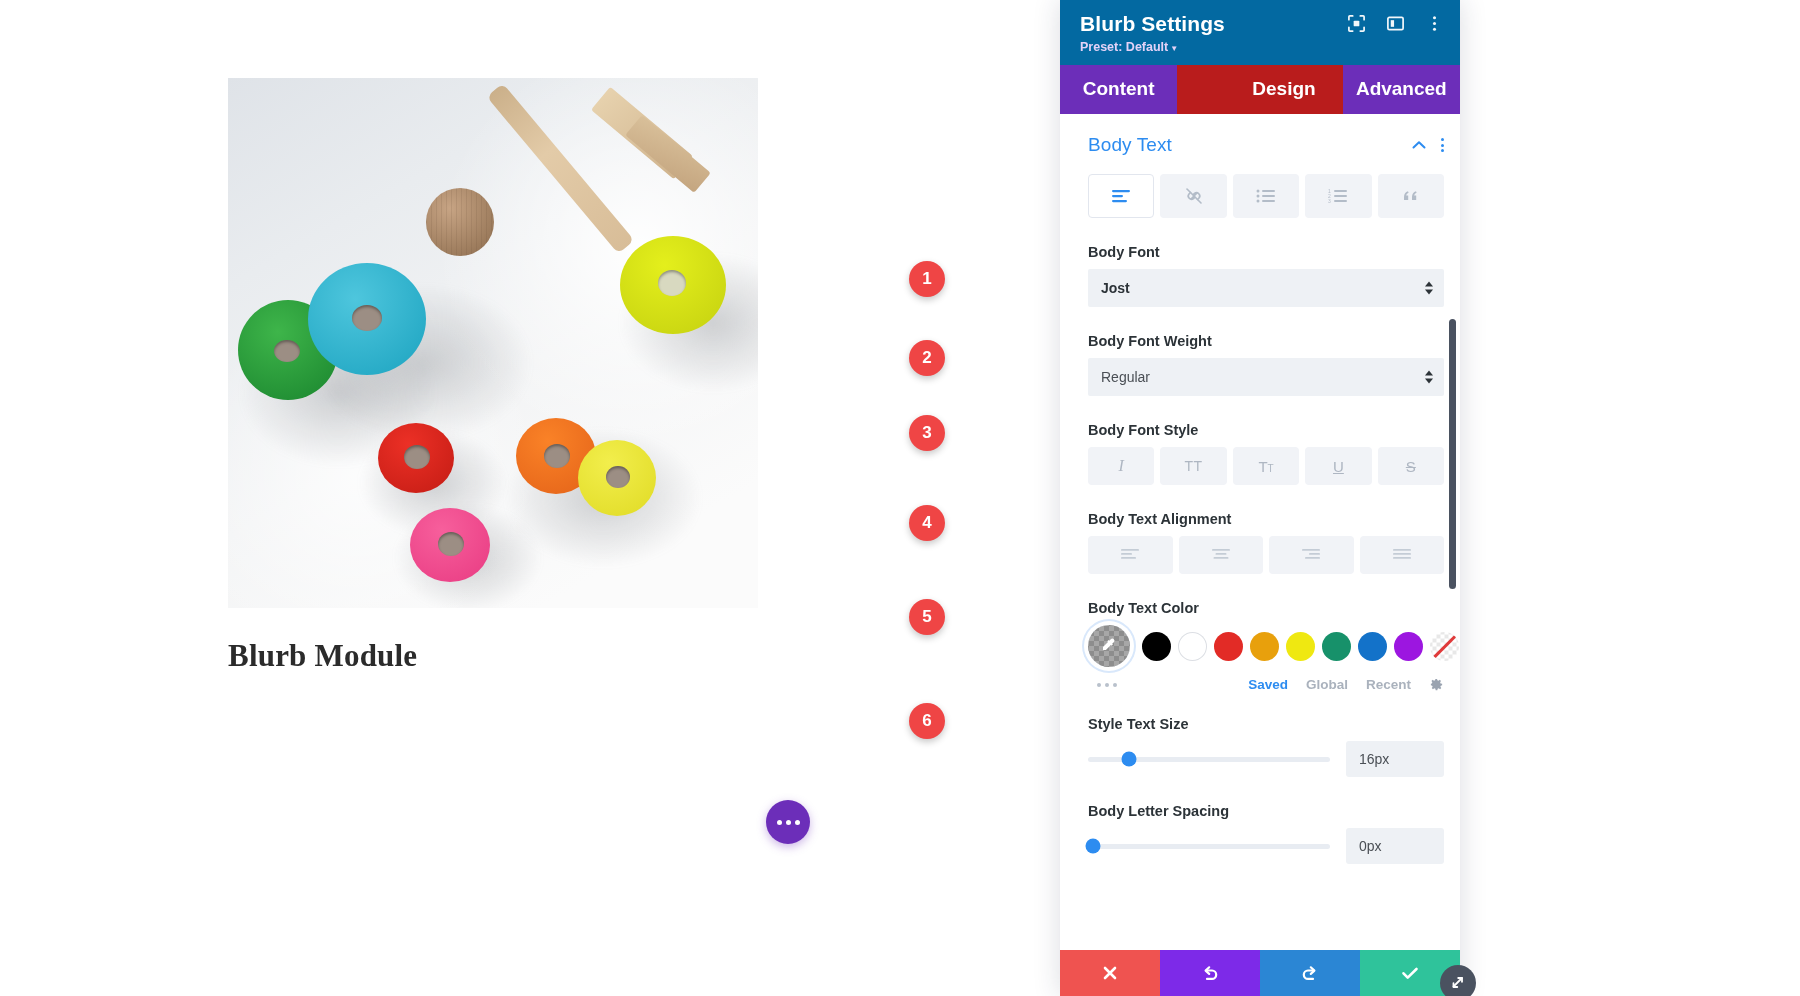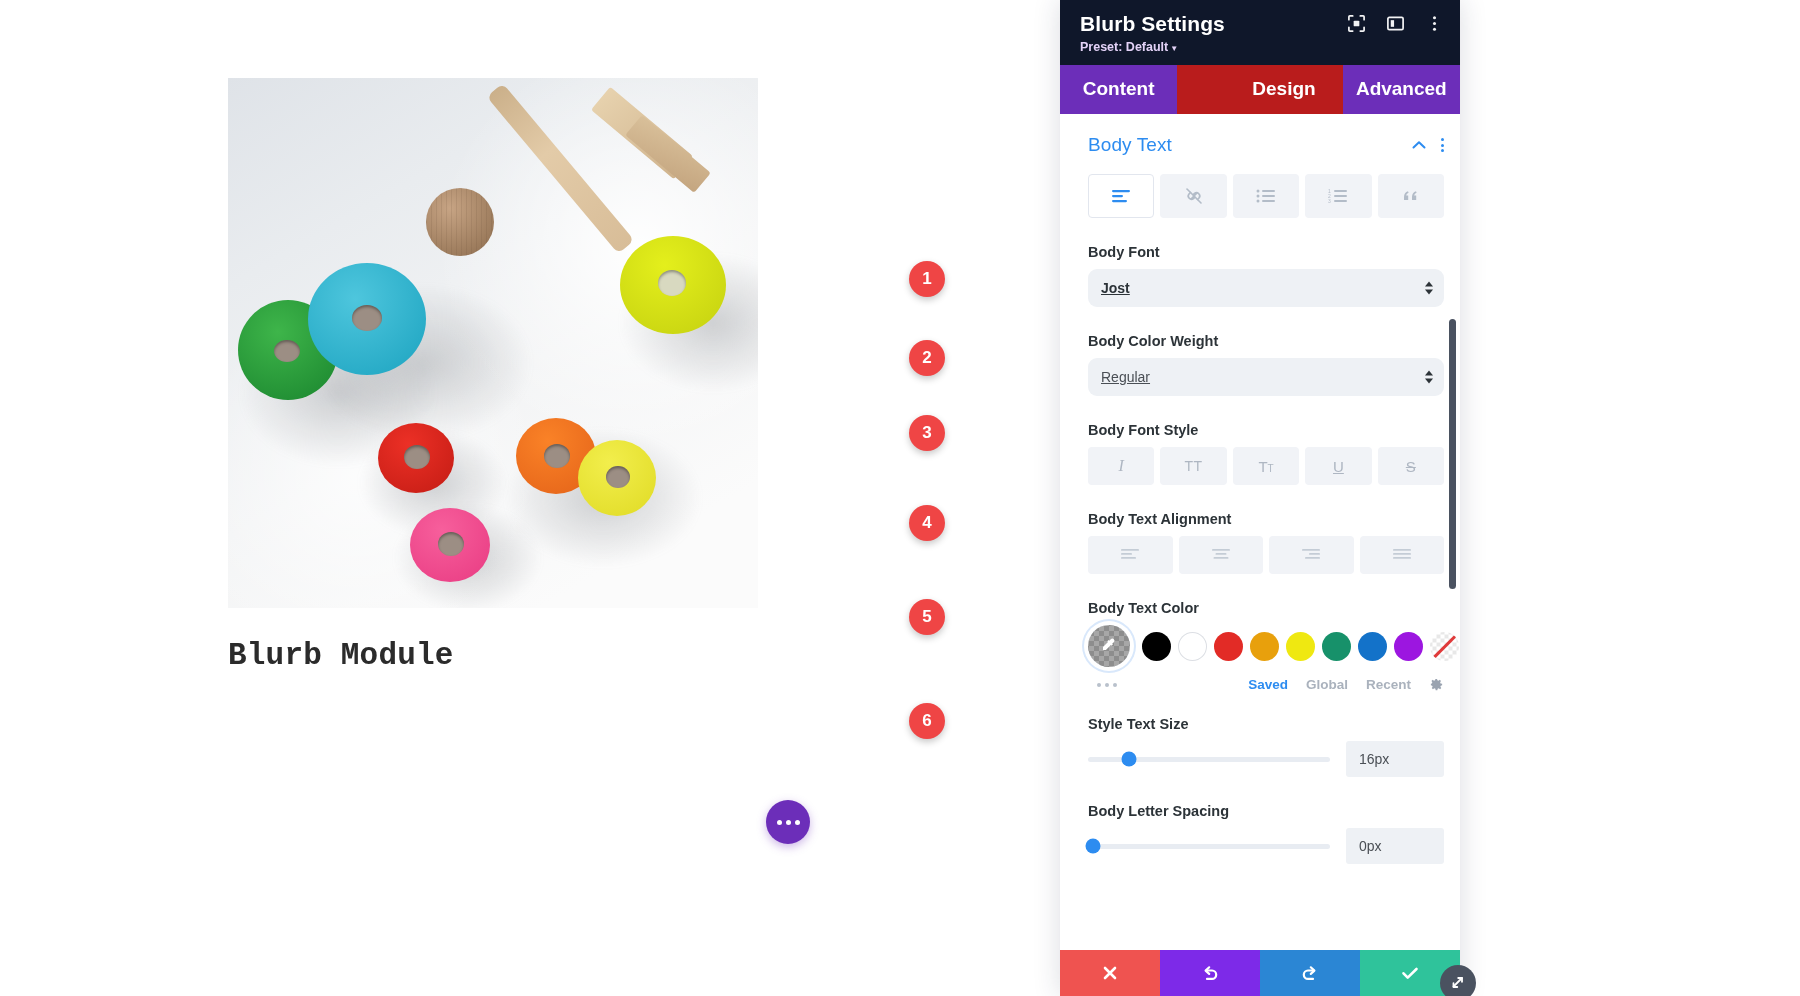--- a/index.html
+++ b/index.html
@@ -60,21 +60,21 @@
     background: radial-gradient(circle at 35% 30%, #c7a484, #9e7d5e 70%, #8a6b4f 100%);
   }
   .wood-ball .grain {
     position: absolute; inset: 0; border-radius: 50%;
     background: repeating-linear-gradient(90deg, rgba(90,65,45,.17) 0 1px, rgba(255,255,255,0) 1px 5px);
     opacity:.75;
   }
 
   .blurb-title {
     margin-top: 30px;
-    font-family: Liberation Mono, monospace;
+    font-family: Liberation Serif, serif;
     font-size: 31px; font-weight: 700; color: #2b2b2b;
     letter-spacing: .2px;
   }
   .blurb-body {
     margin-top: 16px; width: 520px;
     font-size: 16.5px; line-height: 28px; color: #6f7276;
     font-family: "Liberation Sans", sans-serif;
   }
 
   .fab {
@@ -87,21 +87,21 @@
   }
   .fab i { width: 5px; height: 5px; border-radius: 50%; background: #fff; display: block; }
 
   
   .panel {
     position: absolute; left: 1060px; top: 0; width: 400px; height: 996px;
     background: #ffffff;
     box-shadow: 0 0 26px rgba(30,40,70,.16);
     display: flex; flex-direction: column;
   }
-  .panel-header { background: #0f172a; padding: 12px 20px 10px 20px; position: relative; }
+  .panel-header { background: #0369a1; padding: 12px 20px 10px 20px; position: relative; }
   .panel-title { color: #fff; font-size: 21px; font-weight: 700; letter-spacing:.1px; }
   .panel-preset {
     color: #e3d2f7; font-size: 12.5px; font-weight: 700; margin-top: 4px;
     display: inline-block; cursor: pointer;
   }
   .panel-preset .caret { font-size: 8px; margin-left: 2px; }
   .header-icons { position: absolute; right: 16px; top: 14px; display: flex; gap: 20px; align-items: center; }
   .hicon { width: 19px; height: 19px; cursor: pointer; opacity: .95; }
 
   .tabs { display: flex; background: #6c2eb9; }
@@ -134,23 +134,23 @@
     display: flex; align-items: center; justify-content: center; cursor: pointer;
     border: 1px solid transparent;
   }
   .btn-seg.active { background: #fff; border: 1px solid #e2e6ee; }
 
   .field-label {
     font-size: 14.5px; color: #2c3338; font-weight: 700; margin-bottom: 9px;
     font-family: "Liberation Sans", sans-serif;
   }
   .select {
-    position: relative; height: 38px; background: #eef1f5; border-radius: 9px;
+    position: relative; height: 38px; background: #eef1f5; border-radius: 2px;
     display: flex; align-items: center; padding: 0 28px 0 13px;
-    font-size: 14px; color: #4a4f55; cursor: pointer; margin-bottom: 26px; text-decoration: underline;
+    font-size: 14px; color: #4a4f55; cursor: pointer; margin-bottom: 26px;
   }
   .select.strong { font-weight: 700; color: #2c3338; }
   .stepper {
     position: absolute; right: 11px; top: 50%; transform: translateY(-50%);
     display: flex; flex-direction: column; gap: 3px;
   }
   .stepper .up, .stepper .dn {
     width: 0; height: 0; border-left: 4.5px solid transparent; border-right: 4.5px solid transparent;
   }
   .stepper .up { border-bottom: 5px solid #2c3338; }
@@ -406,21 +406,21 @@
 
         <div class="field-label">Body Font</div>
         <div class="select strong">
           <span>Jost</span>
           <span class="stepper">
               <span class="up"></span>
               <span class="dn"></span>
             </span>
         </div>
 
-        <div class="field-label">Body Color Weight</div>
+        <div class="field-label">Body Font Weight</div>
         <div class="select">
           <span>Regular</span>
           <span class="stepper">
               <span class="up"></span>
               <span class="dn"></span>
             </span>
         </div>
 
         <div class="field-label">Body Font Style</div>
         <div class="style-row">

